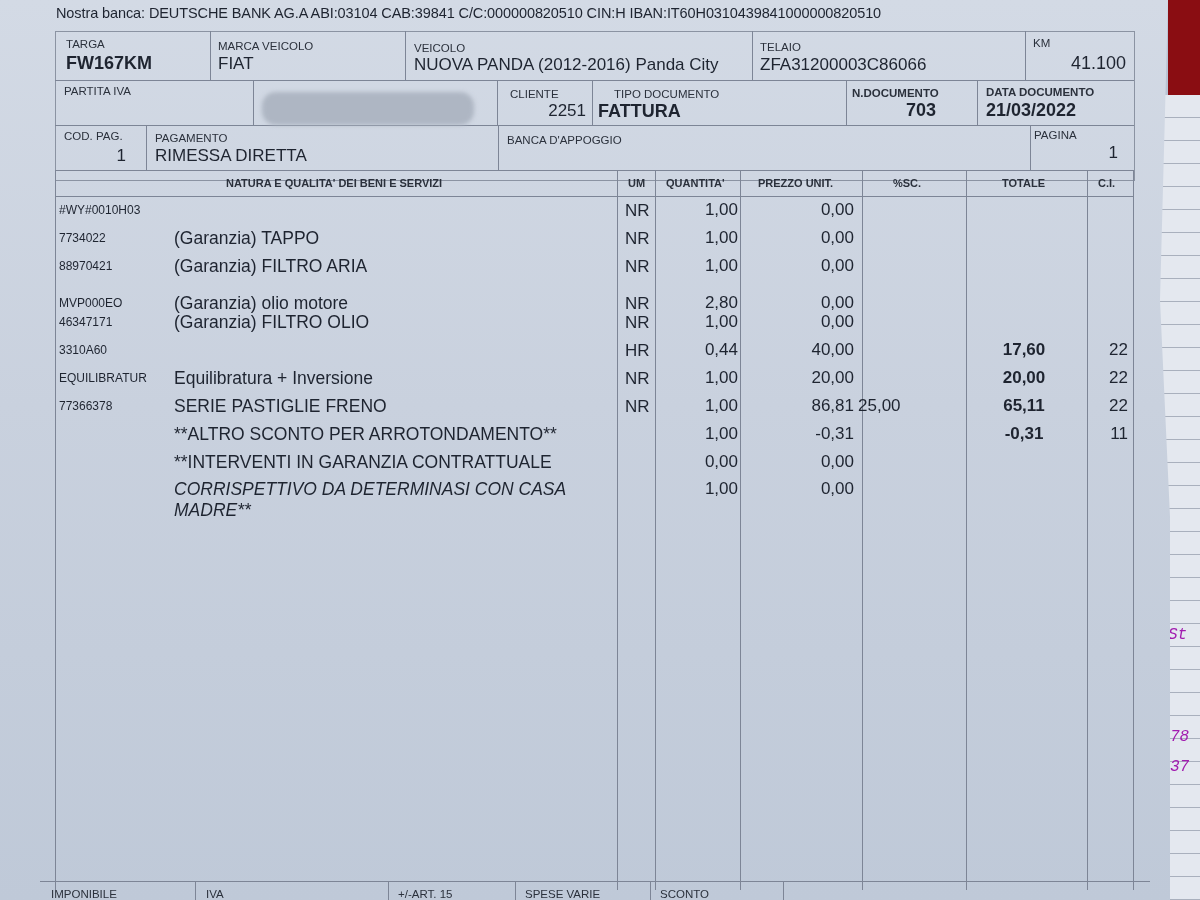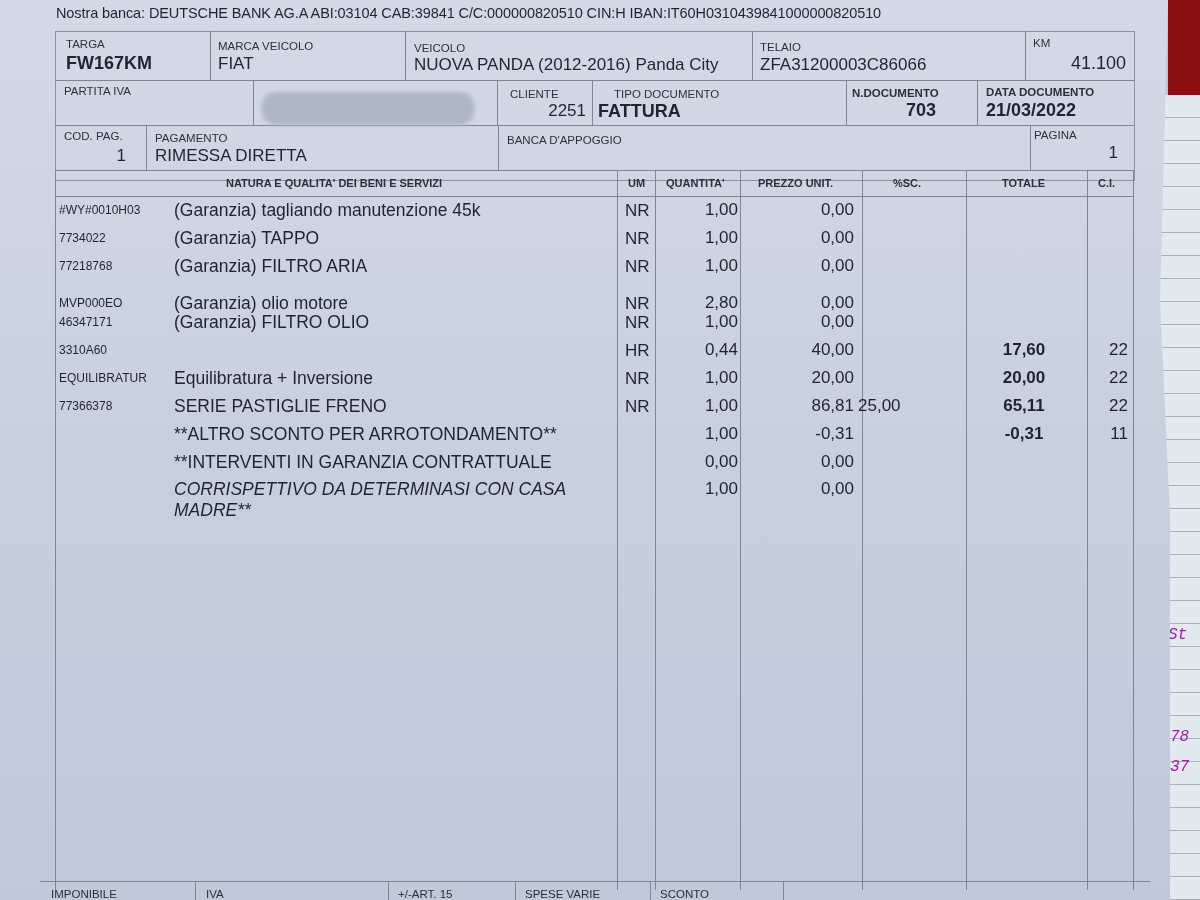--- a/index.html
+++ b/index.html
@@ -113,40 +113,39 @@
   <div class="vline" style="left:617px;top:170px;height:720px;"></div>
   <div class="vline" style="left:655px;top:170px;height:720px;"></div>
   <div class="vline" style="left:740px;top:170px;height:720px;"></div>
   <div class="vline" style="left:862px;top:170px;height:720px;"></div>
   <div class="vline" style="left:966px;top:170px;height:720px;"></div>
   <div class="vline" style="left:1087px;top:170px;height:720px;"></div>
   <div class="vline" style="left:1133px;top:170px;height:720px;"></div>
 
   <div class="row" style="top:199px;">
     <span class="code">#WY#0010H03</span>
-    <span class="desc">(Garanzia) tagliando manutenzione 45k</span>
     <span class="um">NR</span>
     <span class="qty">1,00</span>
     <span class="price">0,00</span>
     <span class="disc"></span>
     <span class="tot"></span>
     <span class="ci"></span>
   </div>
   <div class="row" style="top:227px;">
     <span class="code">7734022</span>
     <span class="desc">(Garanzia) TAPPO</span>
     <span class="um">NR</span>
     <span class="qty">1,00</span>
     <span class="price">0,00</span>
     <span class="disc"></span>
     <span class="tot"></span>
     <span class="ci"></span>
   </div>
   <div class="row" style="top:255px;">
-    <span class="code">77218768</span>
+    <span class="code">88970421</span>
     <span class="desc">(Garanzia) FILTRO ARIA</span>
     <span class="um">NR</span>
     <span class="qty">1,00</span>
     <span class="price">0,00</span>
     <span class="disc"></span>
     <span class="tot"></span>
     <span class="ci"></span>
   </div>
   <div class="row" style="top:292px;">
     <span class="code">MVP000EO</span>

